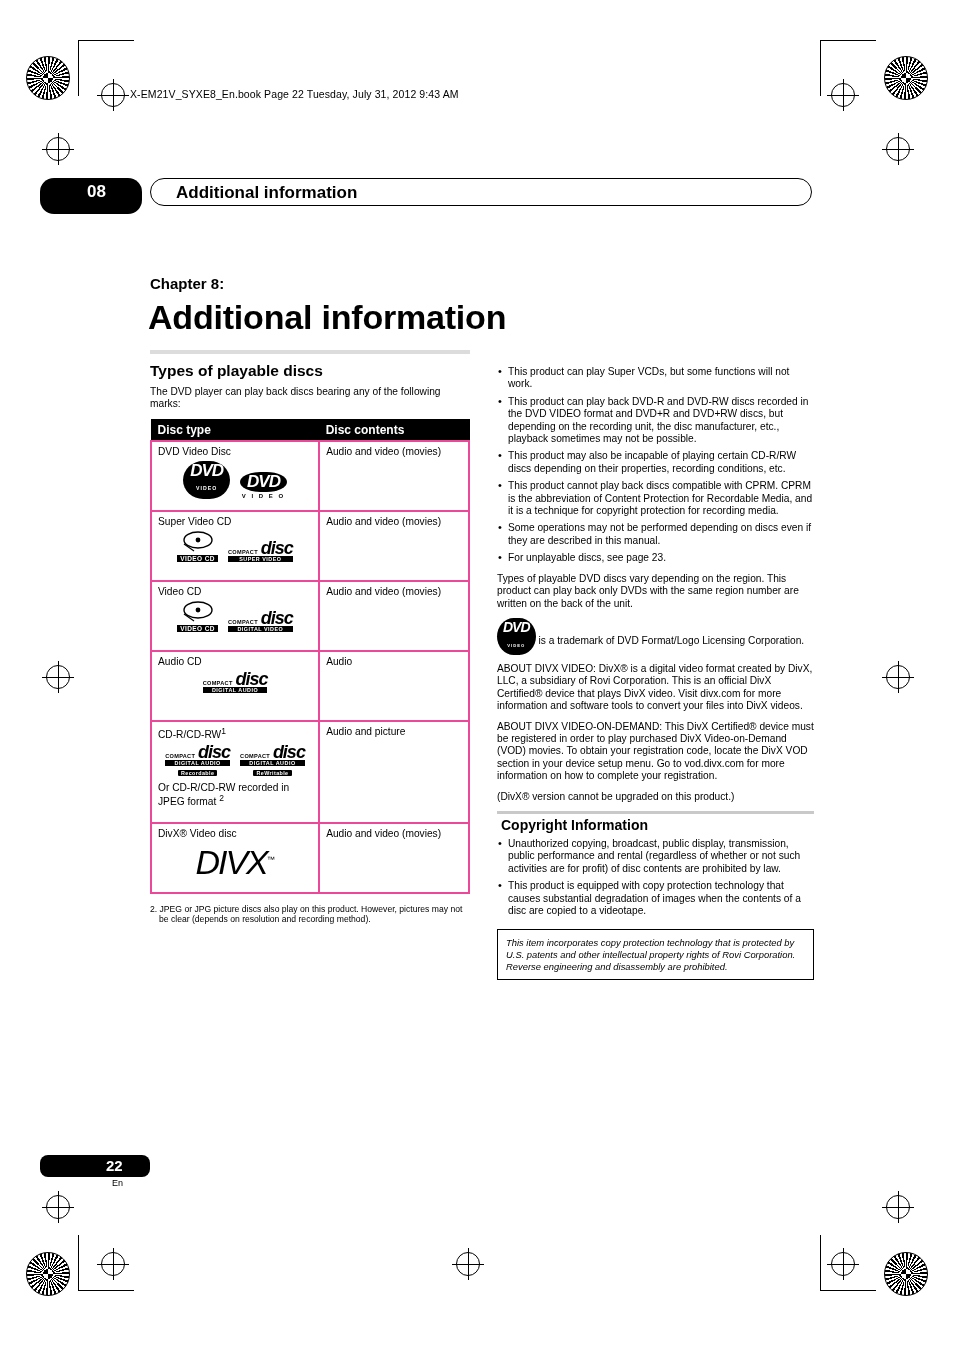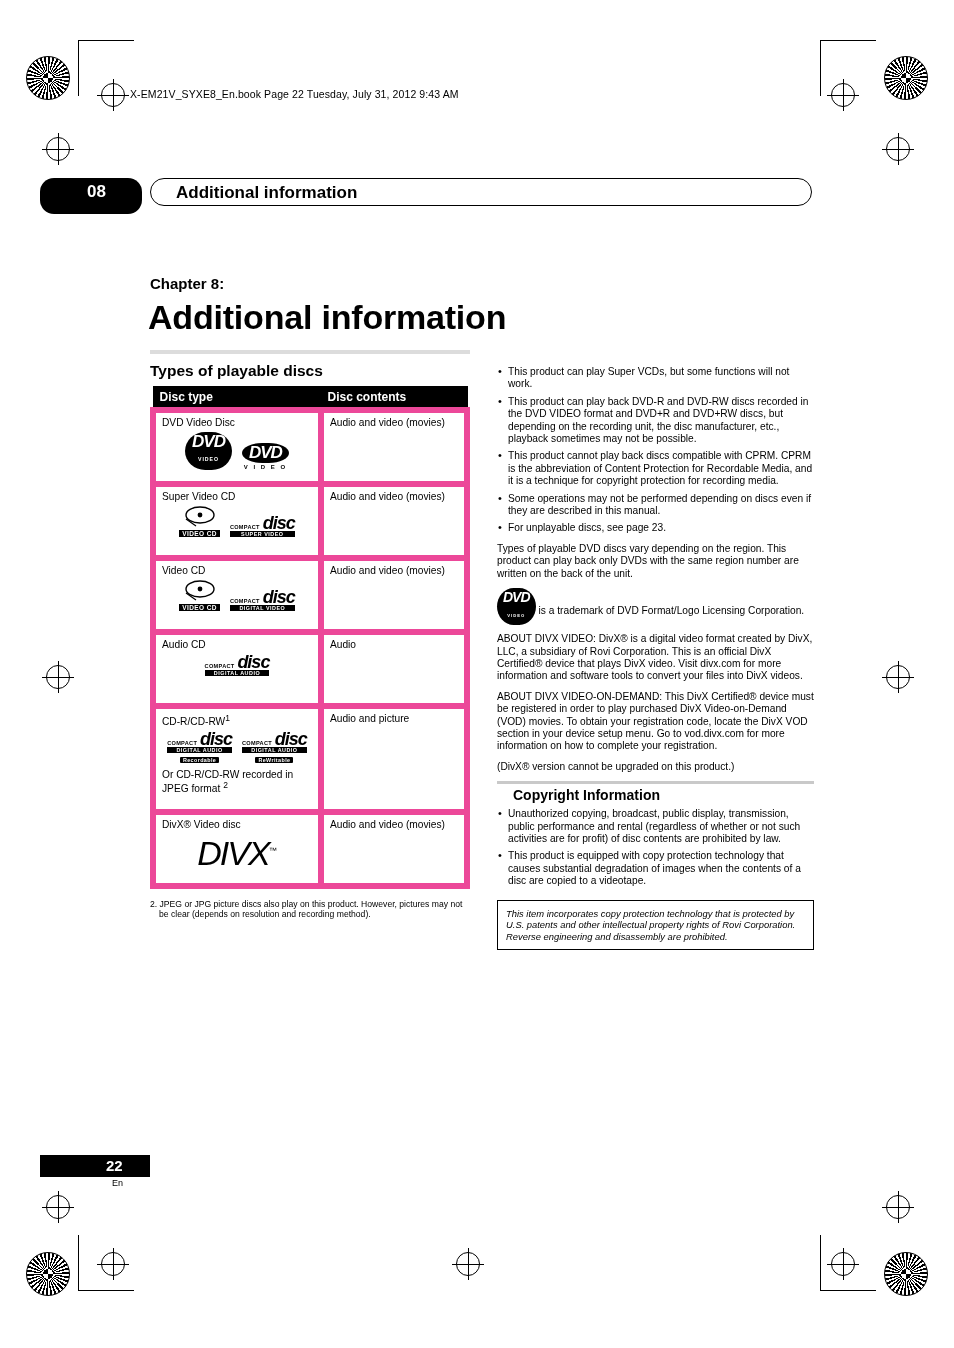--- a/index.html
+++ b/index.html
@@ -33,21 +33,21 @@
   .col-l{position:absolute;left:150px;top:350px;width:320px;}
   .col-r{position:absolute;left:497px;top:366px;width:317px;}
 
   .rule{height:4px;background:#dcdcdc;margin-bottom:8px;}
   h2.sec{font-size:15.5px;font-weight:bold;margin:0 0 6px 0;}
   p.body{font-size:10.2px;line-height:12.4px;margin:0 0 8px 0;}
 
   
   table.discs{border-collapse:collapse;width:320px;font-size:10.2px;}
   table.discs th{background:#000;color:#fff;text-align:left;font-size:12px;font-weight:bold;padding:3px 6px;border:1px solid #000;}
-  table.discs td{border:6px solid #ec4899;vertical-align:top;padding:4px 6px;height:60px;}
+  table.discs td{border:2px solid #ec4899;vertical-align:top;padding:4px 6px;height:60px;}
   table.discs td.c1{width:160px;}
   table.discs td.c2{width:146px;}
   .tcap{display:block;margin-bottom:4px;}
 
   
   .logorow{display:flex;align-items:flex-end;gap:10px;justify-content:center;margin-top:4px;}
   .dvdlogo{display:inline-block;background:#000;color:#fff;font-weight:bold;font-style:italic;
      border-radius:50%/58%;padding:1px 7px 2px 7px;font-size:17px;letter-spacing:-1px;line-height:17px;}
   .sub{display:block;text-align:center;font-size:5.2px;letter-spacing:1px;margin-top:1px;font-weight:bold;font-style:normal;}
   .disclogo{display:inline-block;text-align:center;}
@@ -60,27 +60,27 @@
   .divxbox{font-weight:normal;font-size:34px;font-style:italic;letter-spacing:-2px;}
 
   .fn{font-size:8.6px;line-height:10.4px;margin-top:10px;}
   .fn div{margin-bottom:2px;padding-left:9px;text-indent:-9px;}
 
   
   ul.bl{list-style:none;margin:0 0 8px 0;padding:0;}
   ul.bl li{font-size:10.2px;line-height:12.4px;padding-left:11px;position:relative;margin-bottom:5px;}
   ul.bl li:before{content:"•";position:absolute;left:1px;top:-1px;font-size:11px;}
 
-  h2.sec2{font-size:14px;font-weight:bold;margin:10px 0 5px 16px;}
+  h2.sec2{font-size:14px;font-weight:bold;margin:10px 0 5px 4px;}
   .graybar{height:3px;background:#c9c9c9;width:317px;margin-bottom:3px;}
 
   .noticebox{border:1px solid #000;padding:7px 8px;font-size:9.4px;line-height:11.6px;font-style:italic;margin-top:12px;}
 
   
-  .pagenum{position:absolute;left:40px;top:1155px;width:110px;height:22px;background:#000;border-radius:0;text-align:center;}
+  .pagenum{position:absolute;left:40px;top:1155px;width:110px;height:22px;background:#000;border-radius:8px;text-align:center;}
   .pagenum span{color:#fff;font-weight:bold;font-size:15px;position:absolute;left:66px;top:2px;}
   .pagefoot{position:absolute;left:112px;top:1178px;font-size:9px;}
 
   .inlinedvd{display:inline-block;vertical-align:-3px;margin-right:3px;}
 </style>
 </head>
 <body>
 
 <div class="page">
 
@@ -118,20 +118,21 @@
   <div class="chapbar">
     <span>Additional information</span>
   </div>
 
   <div class="chaplabel">Chapter 8:</div>
   <div class="bigtitle">Additional information</div>
 
   <div class="col-l">
     <div class="rule"></div>
     <h2 class="sec">Types of playable discs</h2>
+    <p class="body">The DVD player can play back discs bearing any of the following marks:</p>
 
     <table class="discs">
       <thead>
         <tr>
           <th>Disc type</th>
           <th>Disc contents</th>
         </tr>
       </thead>
       <tbody>
 
@@ -245,20 +246,21 @@
 
     <div class="fn">
       <div>2. JPEG or JPG picture discs also play on this product. However, pictures may not be clear (depends on resolution and recording method).</div>
     </div>
   </div>
 
   <div class="col-r">
     <ul class="bl">
       <li>This product can play Super VCDs, but some functions will not work.</li>
       <li>This product can play back DVD-R and DVD-RW discs recorded in the DVD VIDEO format and DVD+R and DVD+RW discs, but depending on the recording unit, the disc manufacturer, etc., playback sometimes may not be possible.</li>
+      <li>This product may also be incapable of playing certain CD-R/RW discs depending on their properties, recording conditions, etc.</li>
       <li>This product cannot play back discs compatible with CPRM. CPRM is the abbreviation of Content Protection for Recordable Media, and it is a technique for copyright protection for recording media.</li>
       <li>Some operations may not be performed depending on discs even if they are described in this manual.</li>
       <li>For unplayable discs, see page 23.</li>
     </ul>
 
     <p class="body">Types of playable DVD discs vary depending on the region. This product can play back only DVDs with the same region number are written on the back of the unit.</p>
 
     <p class="body">
       <span class="inlinedvd">
         <span class="dvdlogo" style="font-size:14px;padding:1px 6px;">DVD<span class="sub" style="font-size:4.2px;">VIDEO</span></span>

